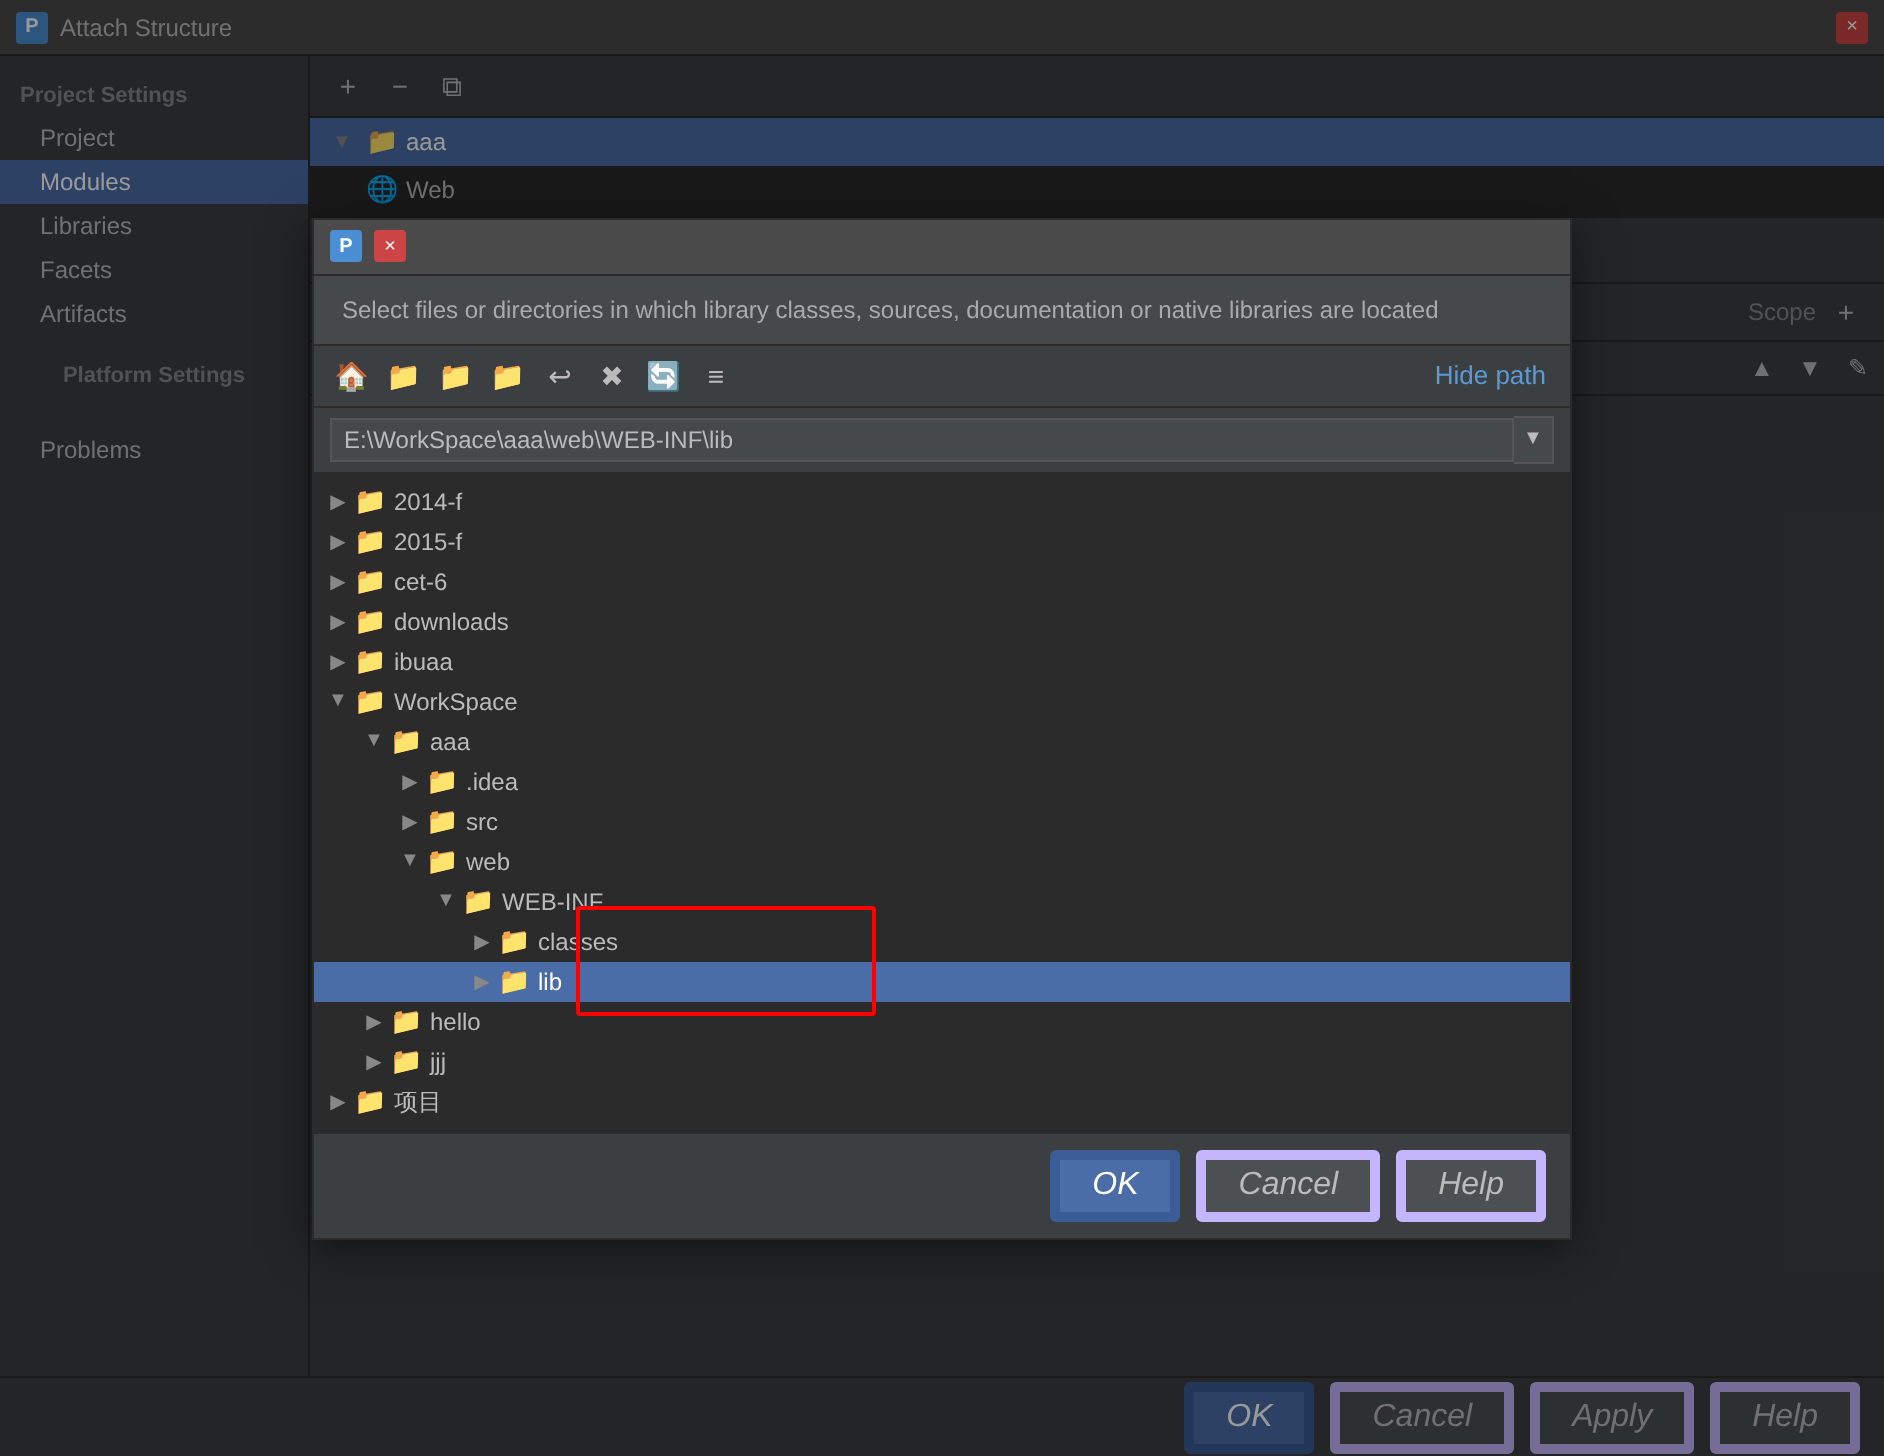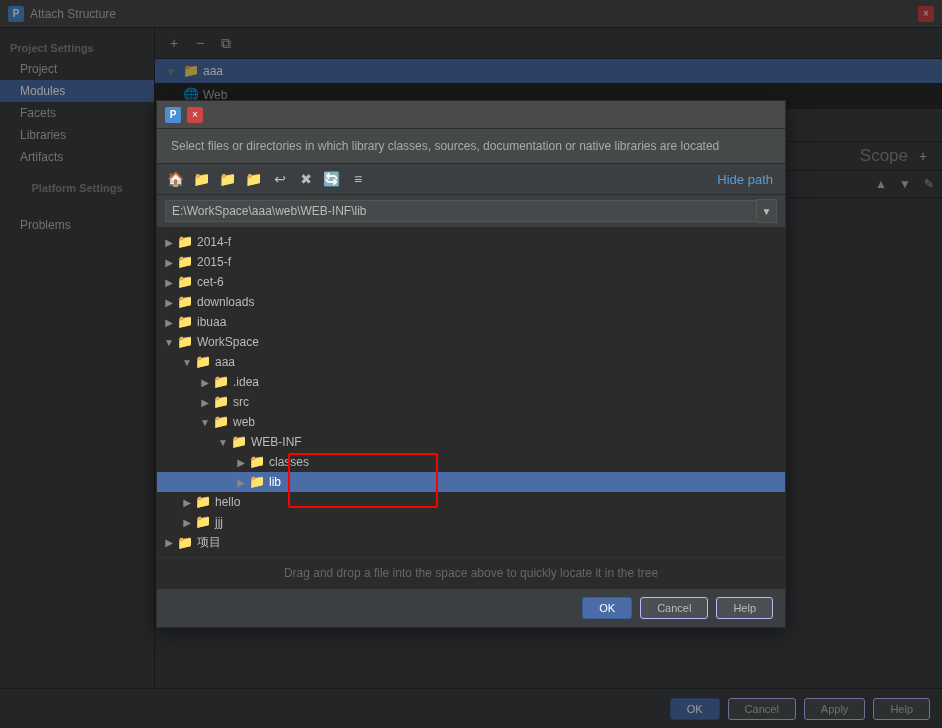--- a/index.html
+++ b/index.html
@@ -194,26 +194,27 @@
       background: #3c3f41;
       display: flex;
       align-items: center;
       justify-content: flex-end;
       padding: 0 12px;
       gap: 8px;
       border-top: 1px solid #2b2b2b;
     }
     .btn {
       padding: 4px 16px;
-      border: 1px solid #c4b5fd;
+      border: 5px solid #c4b5fd;
       background: #4c5052;
       color: #bbbbbb;
       cursor: pointer;
-      font-size: 11px;
+      font-size: 16px;
       border-radius: 3px;
+      font-style: italic;
     }
     .btn.primary {
       background: #4a6da7;
       border-color: #3a5d97;
       color: white;
     }
 
     
     .modal-overlay {
       position: absolute;
@@ -426,22 +427,22 @@
   <span class="title-bar-title">Attach Structure</span>
   <div class="title-bar-close">×</div>
 </div>
 
 <div class="main-layout">
 
   <div class="sidebar">
     <div class="sidebar-section-label">Project Settings</div>
     <div class="sidebar-item">Project</div>
     <div class="sidebar-item active">Modules</div>
+    <div class="sidebar-item">Libraries</div>
     <div class="sidebar-item">Facets</div>
-    <div class="sidebar-item">Libraries</div>
     <div class="sidebar-item">Artifacts</div>
     <div class="sidebar-section-label platform">Platform Settings</div>
     <div style="margin-top:16px;">
       <div class="sidebar-item">Problems</div>
     </div>
   </div>
 
   <div class="content-area">
 
     <div class="module-toolbar">
@@ -465,21 +466,21 @@
     <div class="name-row">
       <span class="name-label">Name:</span>
       <input class="name-input" type="text" value="aaa" style="">
     </div>
     <div class="tabs-row">
       <div class="tab">Sources</div>
       <div class="tab active">Paths</div>
       <div class="tab">Dependencies</div>
       <div style="flex:1;"></div>
       <div style="display:flex;align-items:center;padding-right:8px;gap:4px;">
-        <span style="color:#888;font-size:17px;">Scope</span>
+        <span style="color:#888;font-size:12px;">Scope</span>
         <button class="toolbar-btn" style="color:#bbbbbb;">+</button>
       </div>
     </div>
 
     <div style="display:flex;justify-content:flex-end;padding:2px;gap:2px;border-bottom:1px solid #2b2b2b;background:#3c3f41;">
       <button class="toolbar-btn" style="font-size:12px;">▲</button>
       <button class="toolbar-btn" style="font-size:12px;">▼</button>
       <button class="toolbar-btn" style="font-size:12px;">✎</button>
     </div>
   </div>
@@ -613,21 +614,20 @@
         <span>jjj</span>
       </div>
 
       <div class="tree-item" style="padding-left:4px;">
         <span class="tree-arrow collapsed"></span>
         <span class="folder-icon folder-yellow">📁</span>
         <span>项目</span>
       </div>
     </div>
 
-    <div class="drag-hint">Drag and drop a file into the space above to quickly locate it in the tree</div>
 
     <div class="modal-btn-row">
       <button class="btn primary">OK</button>
       <button class="btn">Cancel</button>
       <button class="btn">Help</button>
     </div>
   </div>
 
   <div style="
     position: absolute;

